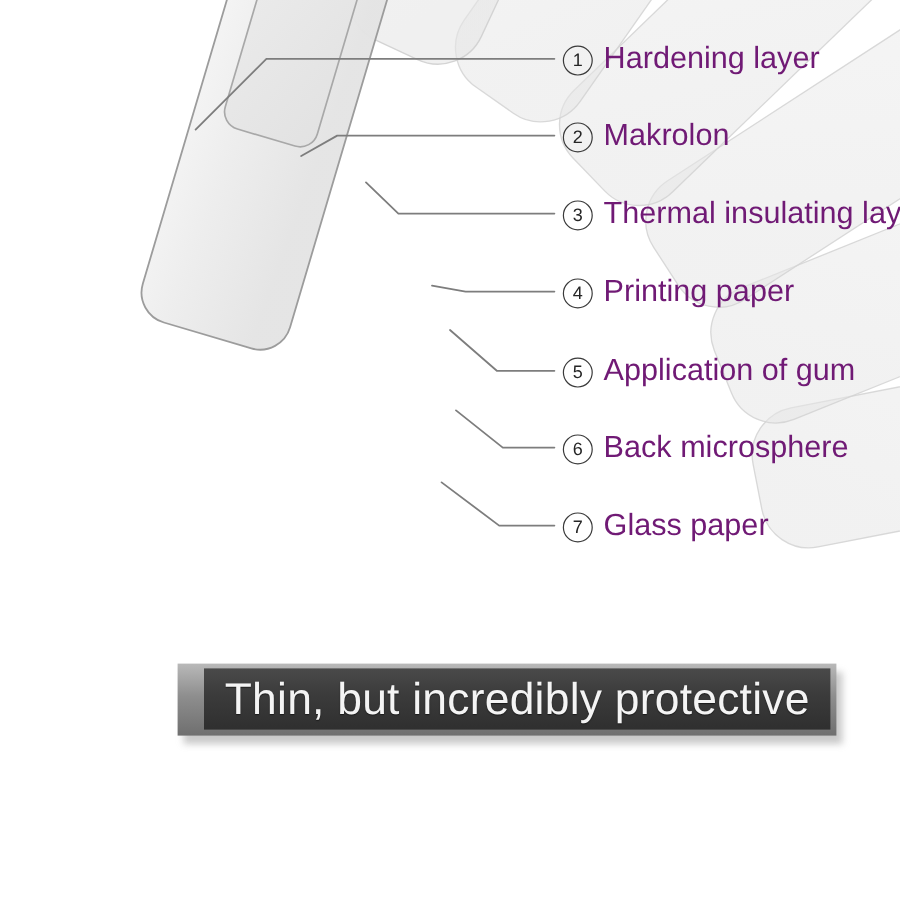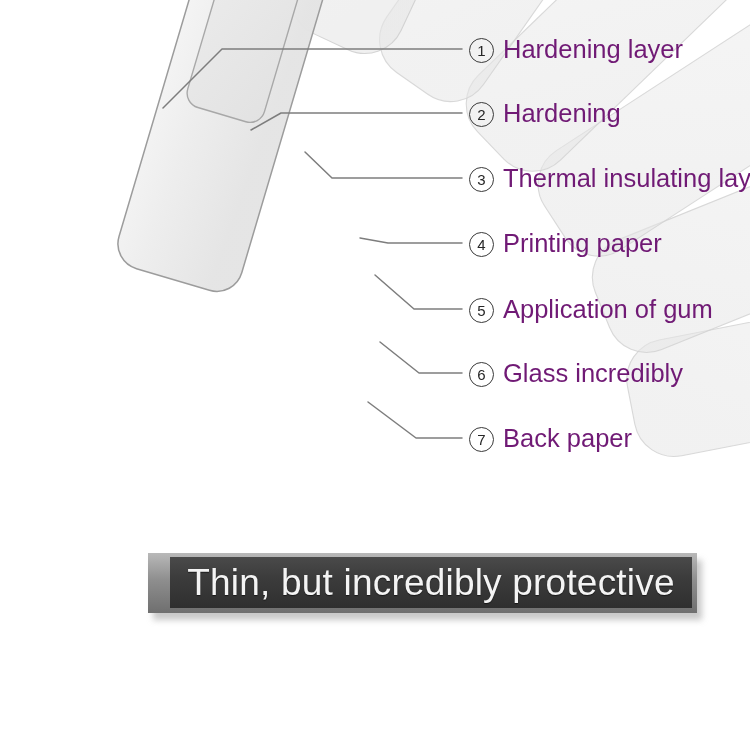--- a/index.html
+++ b/index.html
@@ -180,46 +180,46 @@
 
   <div class="callout-list">
 
     <div class="callout" style="left:469px; top:33px;">
       <span class="callout-num">1</span>
       <span class="callout-text">Hardening layer</span>
     </div>
 
     <div class="callout" style="left:469px; top:97px;">
       <span class="callout-num">2</span>
-      <span class="callout-text">Hardening</span>
+      <span class="callout-text">Makrolon</span>
     </div>
 
     <div class="callout" style="left:469px; top:162px;">
       <span class="callout-num">3</span>
       <span class="callout-text">Thermal insulating layer</span>
     </div>
 
     <div class="callout" style="left:469px; top:227px;">
       <span class="callout-num">4</span>
       <span class="callout-text">Printing paper</span>
     </div>
 
     <div class="callout" style="left:469px; top:293px;">
       <span class="callout-num">5</span>
       <span class="callout-text">Application of gum</span>
     </div>
 
     <div class="callout" style="left:469px; top:357px;">
       <span class="callout-num">6</span>
-      <span class="callout-text">Glass incredibly</span>
+      <span class="callout-text">Back microsphere</span>
     </div>
 
     <div class="callout" style="left:469px; top:422px;">
       <span class="callout-num">7</span>
-      <span class="callout-text">Back paper</span>
+      <span class="callout-text">Glass paper</span>
     </div>
   </div>
 
   <div id="banner">
     <div id="banner-shadow"></div>
     <div id="banner-frame">
       <div id="banner-inner">
         <span id="banner-text">Thin, but incredibly protective</span>
       </div>
     </div>

